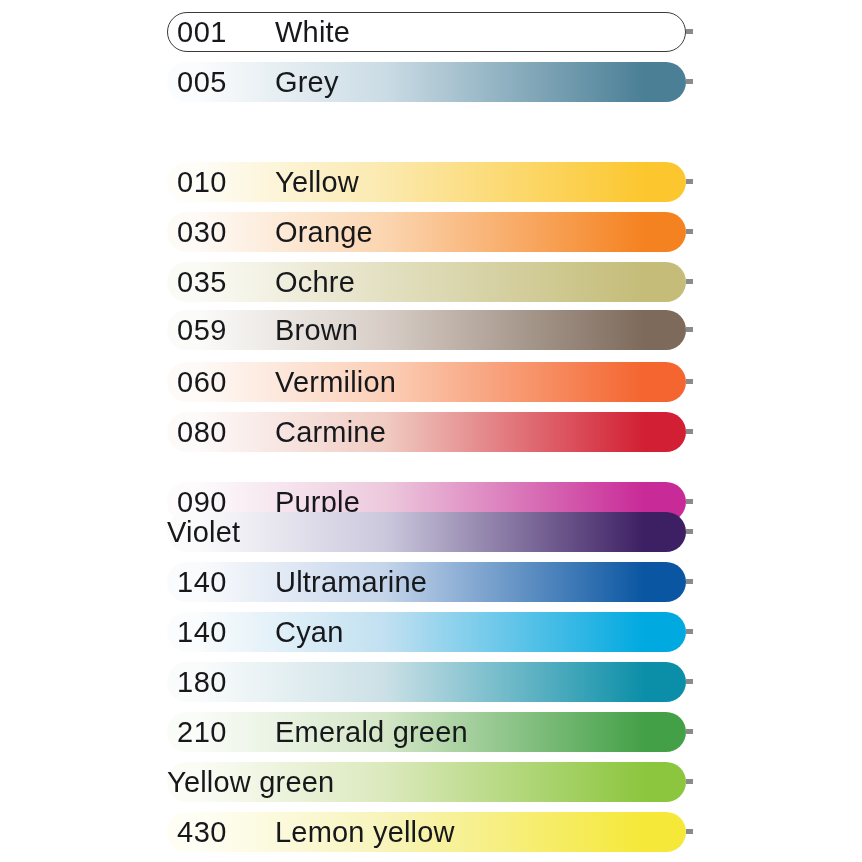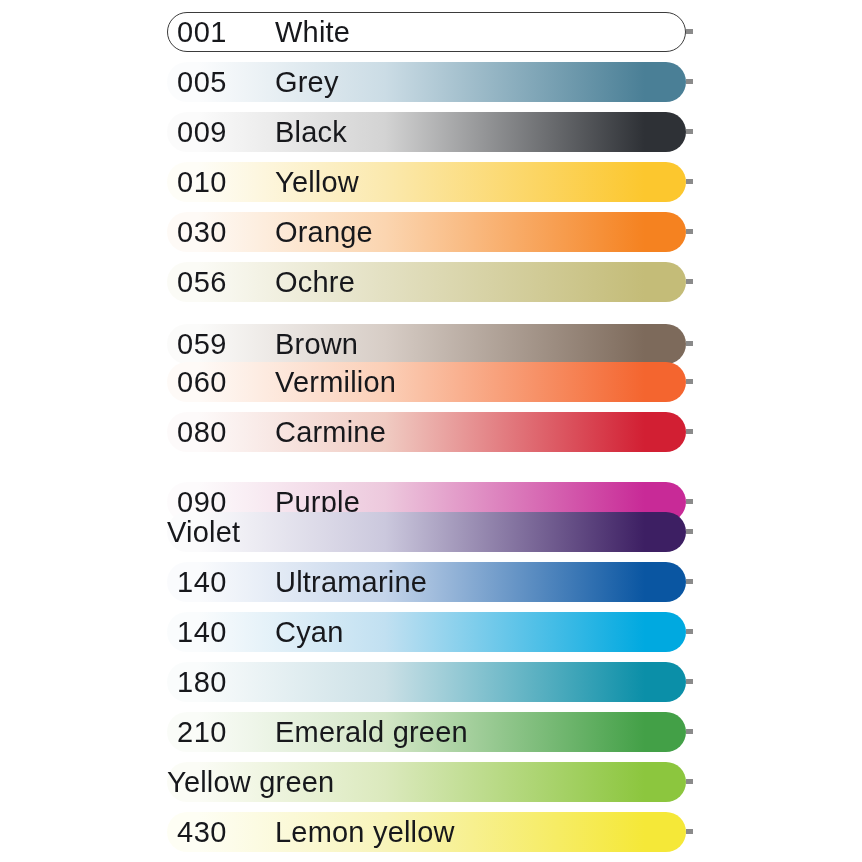--- a/index.html
+++ b/index.html
@@ -90,53 +90,45 @@
       </div>
     </div>
     <div class="row" style="top: 62px;">
       <div class="bar" style="background: linear-gradient(to right, rgb(251, 252, 253) 0%, rgb(251, 252, 253) 6%, rgb(203, 220, 229) 42%, rgb(74, 127, 150) 92%, rgb(74, 127, 150) 100%);"></div>
       <div class="tick" style="background: rgb(138, 138, 138);"></div>
       <div class="label-wrap">
         <span class="code">005</span>
         <span class="cname">Grey</span>
       </div>
     </div>
-    <div class="row" style="top: 112px;">
-      <div class="bar" style="background: linear-gradient(to right, rgb(251, 251, 251) 0%, rgb(251, 251, 251) 6%, rgb(211, 211, 211) 42%, rgb(46, 49, 54) 92%, rgb(46, 49, 54) 100%);"></div>
-      <div class="tick" style="background: rgb(138, 138, 138);"></div>
-      <div class="label-wrap">
-        <span class="code">009</span>
-        <span class="cname">Black</span>
-      </div>
-    </div>
     <div class="row" style="top: 162px;">
       <div class="bar" style="background: linear-gradient(to right, rgb(254, 253, 247) 0%, rgb(254, 253, 247) 6%, rgb(251, 233, 174) 42%, rgb(252, 199, 46) 92%, rgb(252, 199, 46) 100%);"></div>
       <div class="tick" style="background: rgb(138, 138, 138);"></div>
       <div class="label-wrap">
         <span class="code">010</span>
         <span class="cname">Yellow</span>
       </div>
     </div>
     <div class="row" style="top: 212px;">
       <div class="bar" style="background: linear-gradient(to right, rgb(254, 250, 246) 0%, rgb(254, 250, 246) 6%, rgb(251, 213, 176) 42%, rgb(245, 130, 32) 92%, rgb(245, 130, 32) 100%);"></div>
       <div class="tick" style="background: rgb(138, 138, 138);"></div>
       <div class="label-wrap">
         <span class="code">030</span>
         <span class="cname">Orange</span>
       </div>
     </div>
     <div class="row" style="top: 262px;">
       <div class="bar" style="background: linear-gradient(to right, rgb(251, 251, 246) 0%, rgb(251, 251, 246) 6%, rgb(227, 224, 194) 42%, rgb(196, 188, 120) 92%, rgb(196, 188, 120) 100%);"></div>
       <div class="tick" style="background: rgb(138, 138, 138);"></div>
       <div class="label-wrap">
-        <span class="code">056</span>
+        <span class="code">035</span>
         <span class="cname">Ochre</span>
       </div>
     </div>
-    <div class="row" style="top: 310px; margin-top: 14px;">
+    <div class="row" style="top: 310px;">
       <div class="bar" style="background: linear-gradient(to right, rgb(251, 251, 250) 0%, rgb(251, 251, 250) 6%, rgb(215, 205, 198) 42%, rgb(125, 106, 91) 92%, rgb(125, 106, 91) 100%);"></div>
       <div class="tick" style="background: rgb(138, 138, 138);"></div>
       <div class="label-wrap">
         <span class="code">059</span>
         <span class="cname">Brown</span>
       </div>
     </div>
     <div class="row" style="top: 362px;">
       <div class="bar" style="background: linear-gradient(to right, rgb(254, 250, 247) 0%, rgb(254, 250, 247) 6%, rgb(251, 207, 183) 42%, rgb(244, 101, 47) 92%, rgb(244, 101, 47) 100%);"></div>
       <div class="tick" style="background: rgb(138, 138, 138);"></div>

